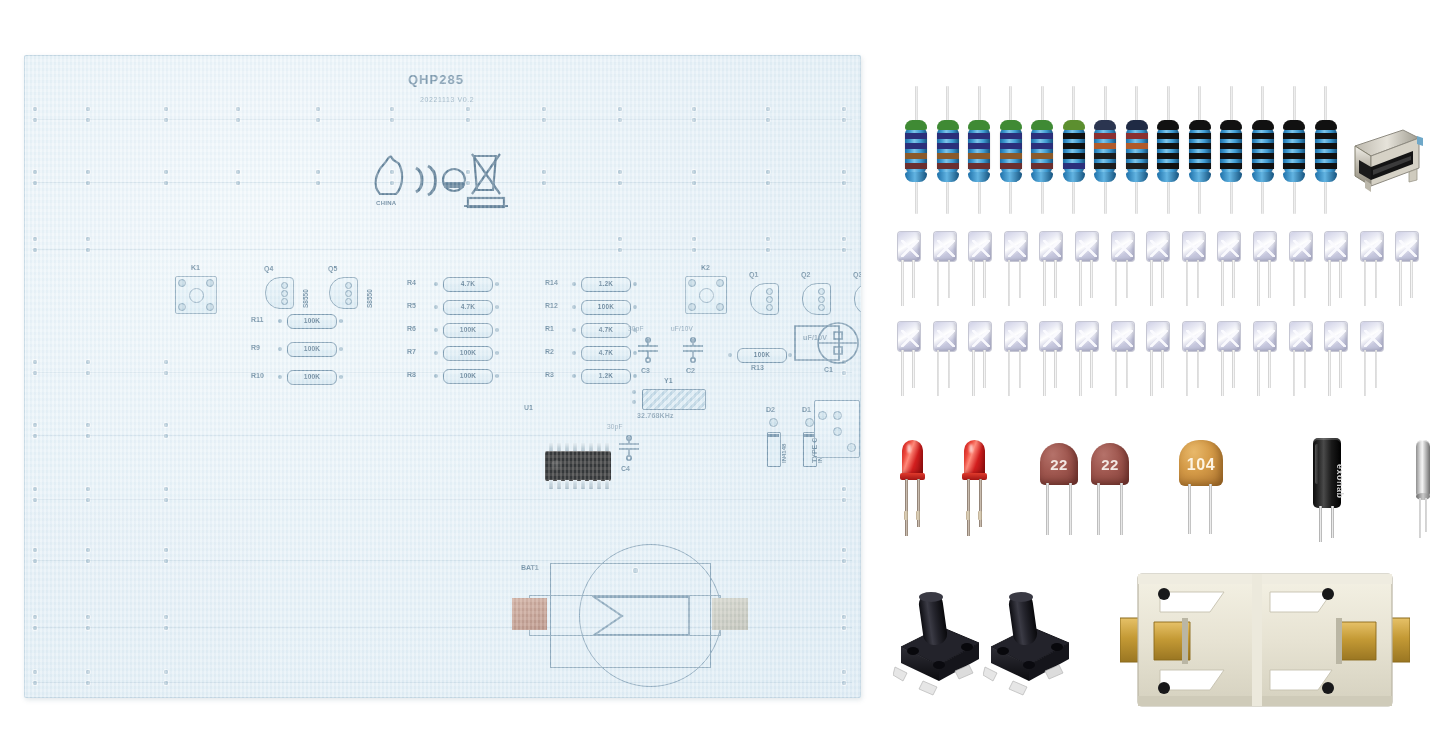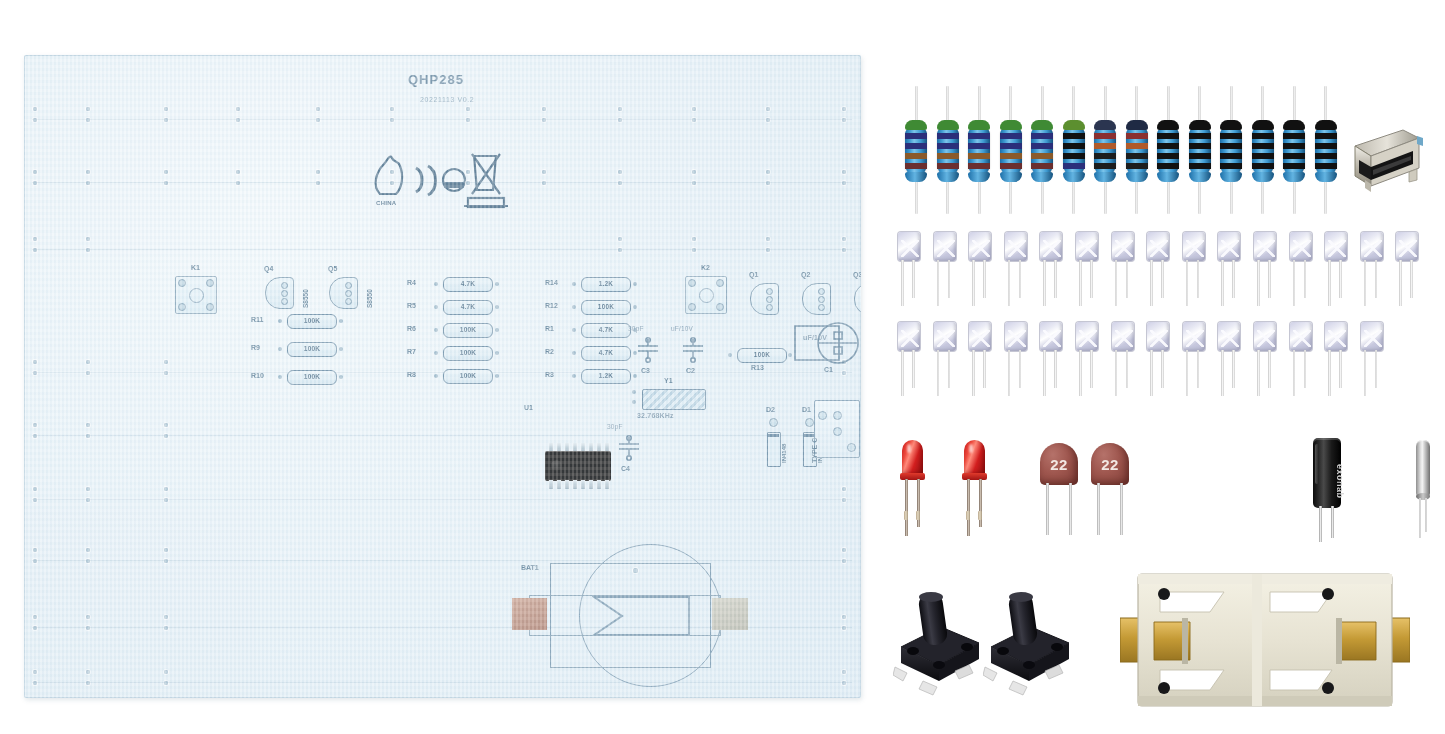--- a/index.html
+++ b/index.html
@@ -996,20 +996,26 @@
       <div class="lg" style="left:8px;"></div>
         <div class="lg" style="left:31px;"></div>
     </div>
     <div class="ccap" style="left:204px;top:443px;">
       <div class="disc"></div>
       <div class="val">22</div>
       <div class="lg" style="left:8px;"></div>
         <div class="lg" style="left:31px;"></div>
     </div>
 
+    <div class="mcap" style="left:290px;top:440px;">
+      <div class="body"></div>
+      <div class="val">104</div>
+      <div class="lg" style="left:13px;"></div>
+        <div class="lg" style="left:34px;"></div>
+    </div>
 
     <div class="ecap" style="left:422px;top:438px;">
       <div class="can"></div>
       <div class="mark">exonab</div>
       <div class="lg" style="left:12px;"></div>
         <div class="lg" style="left:24px;height:32px;"></div>
     </div>
 
     <div class="xtal" style="left:525px;top:440px;">
       <div class="can"></div>

